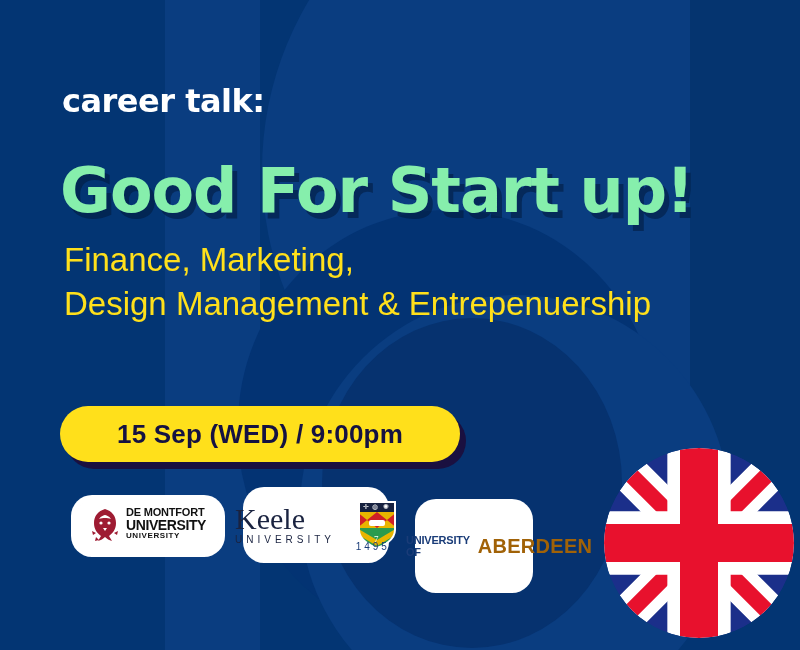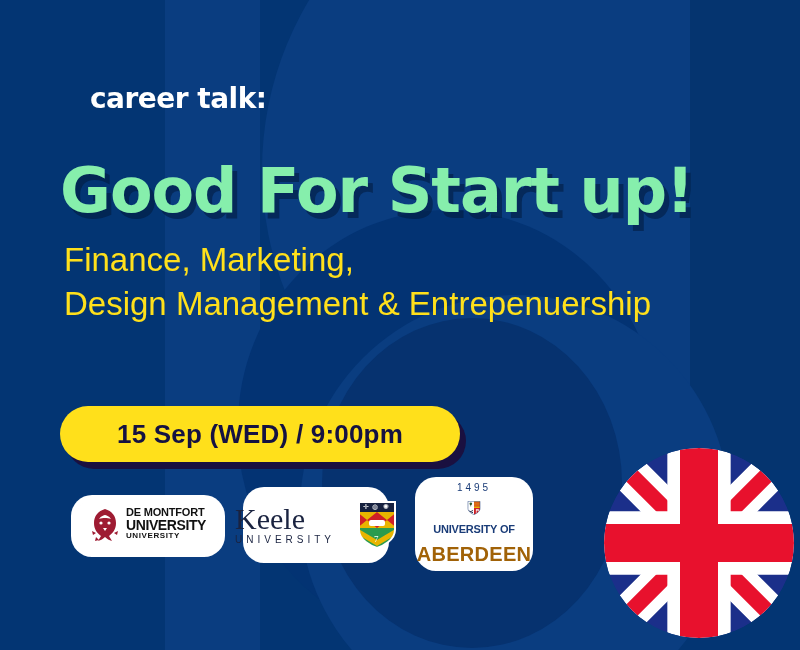--- a/index.html
+++ b/index.html
@@ -54,26 +54,25 @@
     width: 200px; height: 470px;
     background: #05346f;
   }
 
   
   .content { position: absolute; inset: 0; }
 
   .kicker {
     position: absolute;
     left: 62px; top: 82px;
-    font-size: 28px;
+    font-size: 32px;
     font-weight: 700;
     letter-spacing: -0.5px;
     color: #ffffff;
     font-family: "DejaVu Sans", sans-serif;
-    margin-left: 28px;
   }
 
   .headline {
     position: absolute;
     left: 60px; top: 154px;
     font-size: 62px;
     font-weight: 700;
     letter-spacing: -1px;
     color: #86efac;
     font-family: "DejaVu Sans", sans-serif;
@@ -143,21 +142,21 @@
   .dmu-l2 { font-size: 14px; font-weight: 700; color: #111; letter-spacing: -0.4px; }
   .dmu-l3 { font-size: 8px; font-weight: 700; color: #111; letter-spacing: 0.6px; }
 
   
   .keele { left: 248px; top: 492px; width: 136px; height: 66px; }
   .keele-inner { display: flex; align-items: center; gap: 22px; padding: 0 6px; }
   .keele-word { font-family: "Liberation Serif", serif; font-size: 30px; color: #1a2340; line-height: 0.95; }
   .keele-sub { font-family: "Liberation Sans", sans-serif; font-size: 10px; letter-spacing: 4px; color: #1a2340; }
 
   
-  .aberdeen { left: 420px; top: 482px; width: 108px; height: 84px; flex-direction: column; gap: 8px; }
+  .aberdeen { left: 420px; top: 504px; width: 108px; height: 84px; flex-direction: row; gap: 8px; }
   .ab-year { font-size: 10px; letter-spacing: 3px; color: #1a3c78; font-weight: 500; }
   .ab-l1 { font-size: 11px; font-weight: 700; color: #1a3c78; letter-spacing: -0.2px; }
   .ab-l2 { font-size: 20px; font-weight: 700; color: #a16207; letter-spacing: 0.3px; }
 
   
   .flag {
     position: absolute;
     left: 604px; top: 448px;
     width: 190px; height: 190px;
     border-radius: 50%;

